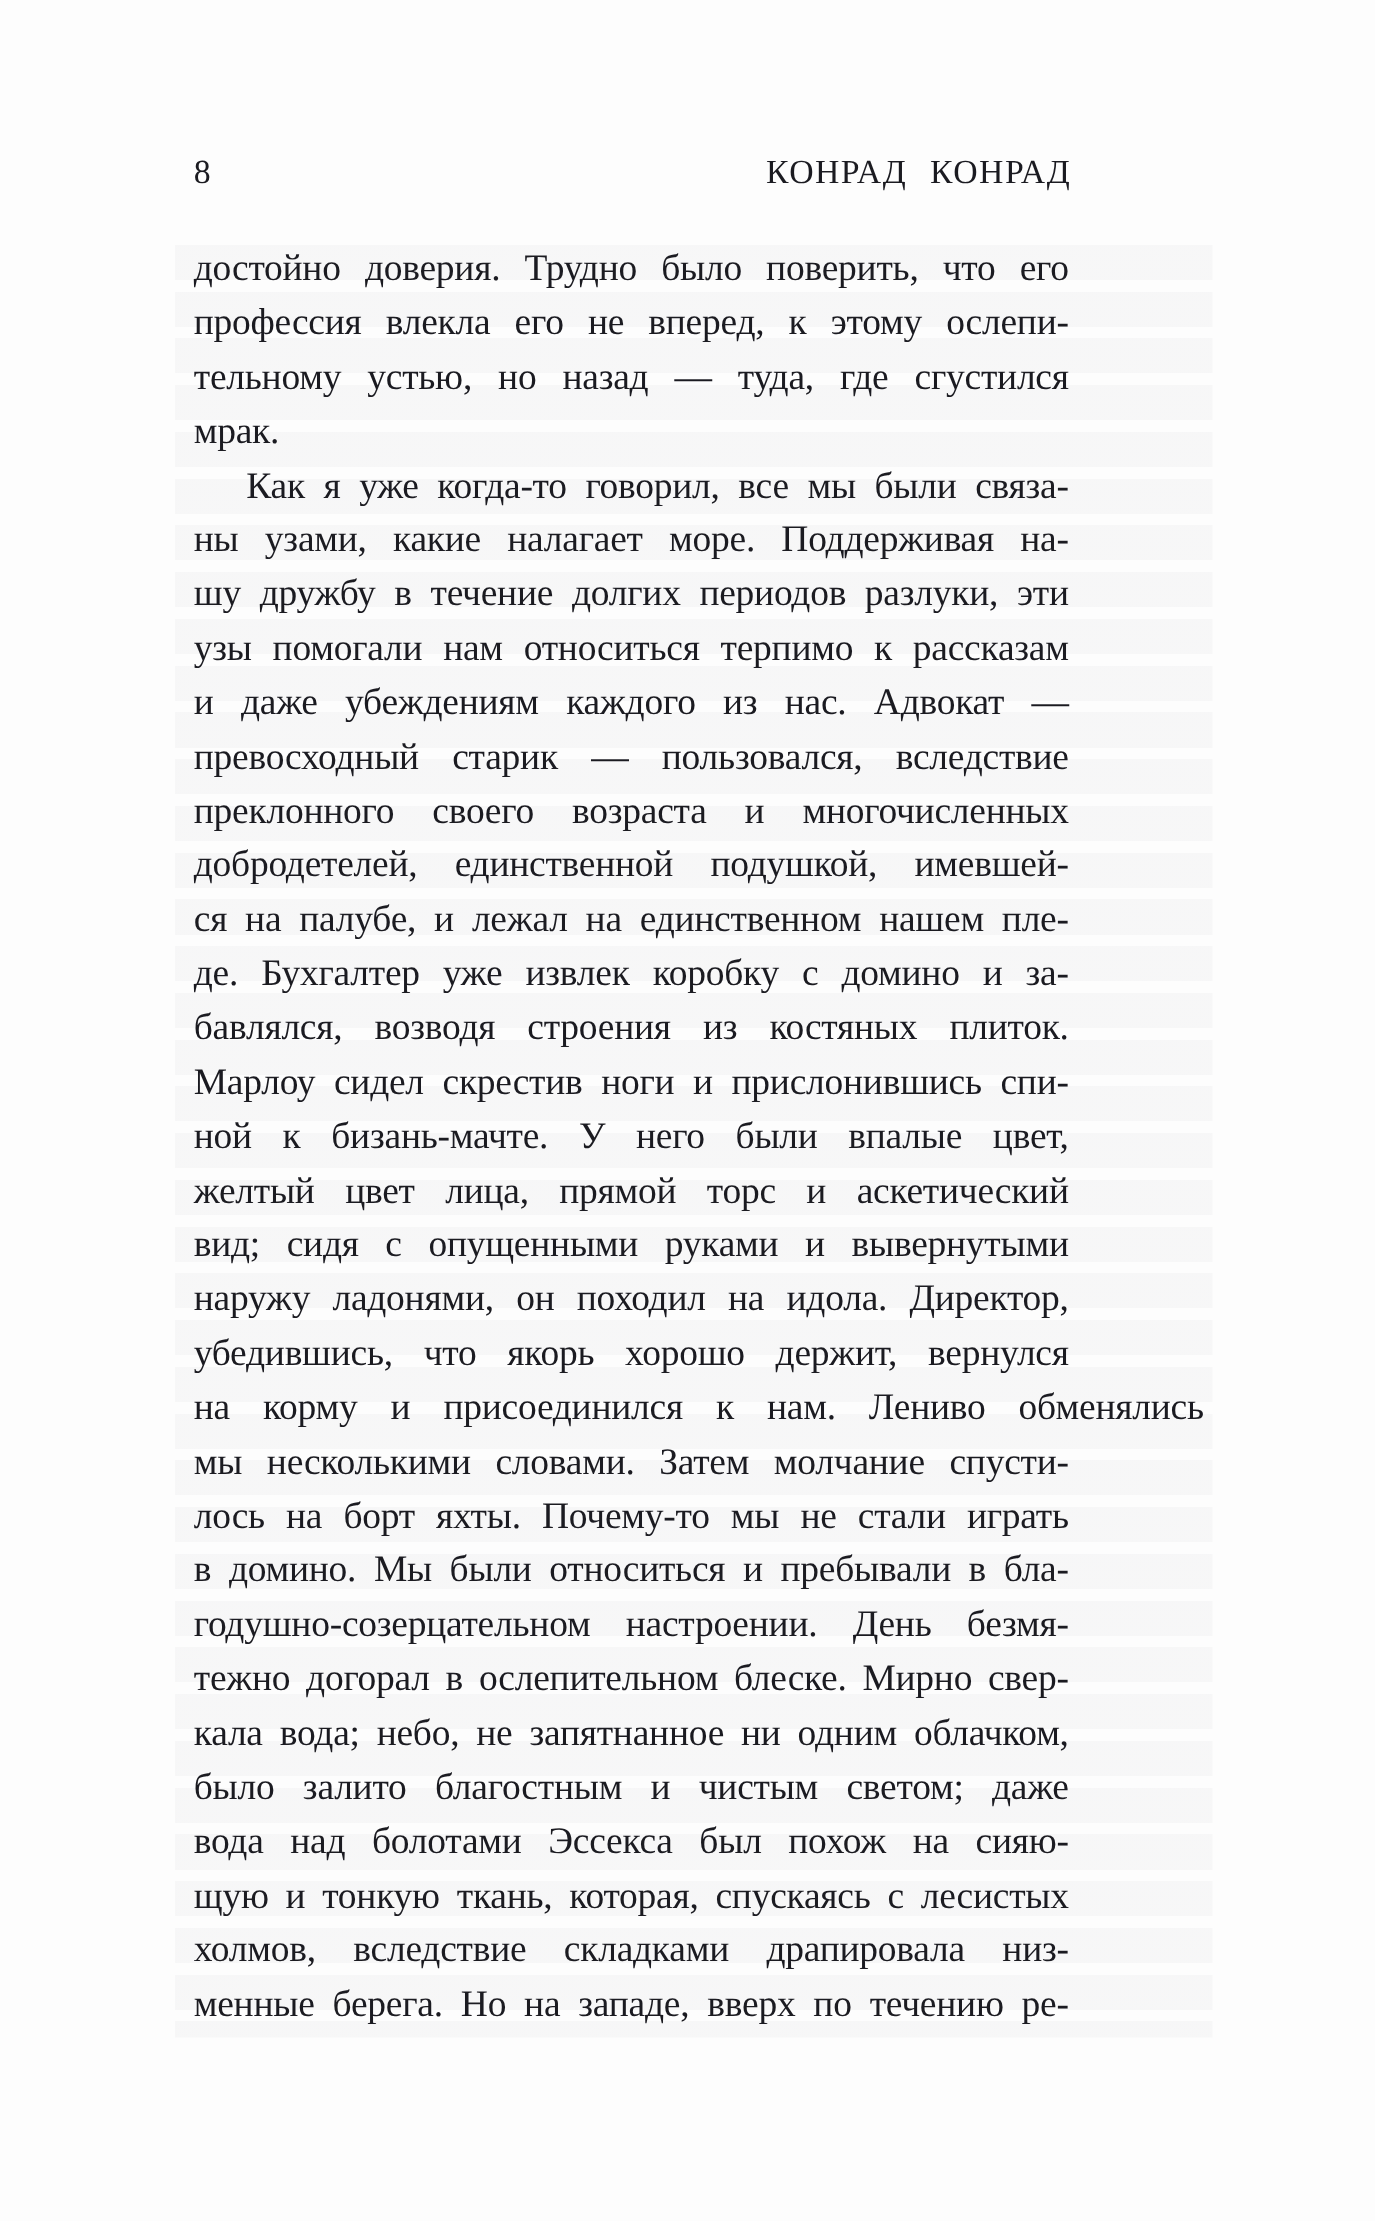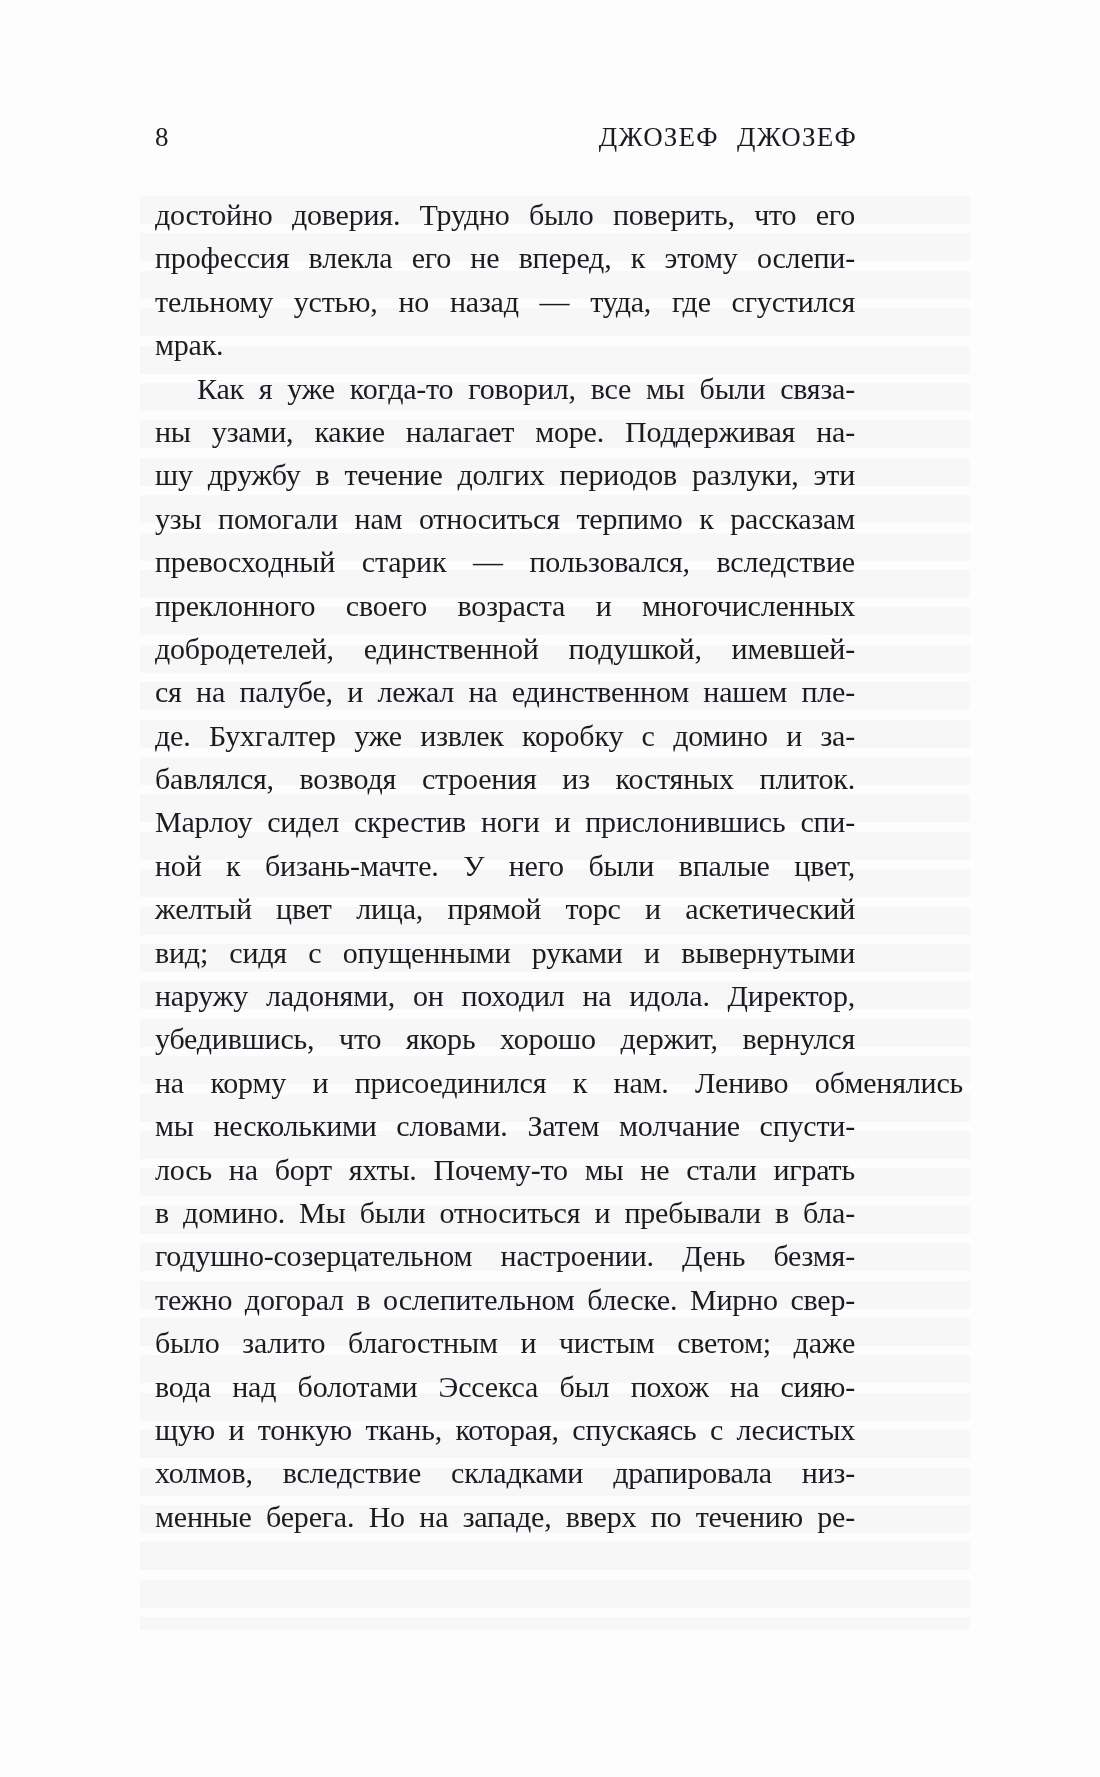--- a/index.html
+++ b/index.html
@@ -78,49 +78,51 @@
   }
 </style>
 </head>
 <body>
 
 <div class="page">
   <div class="scan-tint"></div>
 
   <div class="running-head">
     <span class="folio">8</span>
-    <span class="author">ДЖОЗЕФ ДЖОЗЕФ</span>
+    <span class="author">КОНРАД КОНРАД</span>
   </div>
 
   <div class="body-text">
     <div class="line">достойно доверия. Трудно было поверить, что его</div>
     <div class="line">профессия влекла его не вперед, к этому ослепи-</div>
     <div class="line">тельному устью, но назад — туда, где сгустился</div>
     <div class="line para-end">мрак.</div>
     <div class="line indent">Как я уже когда-то говорил, все мы были связа-</div>
     <div class="line">ны узами, какие налагает море. Поддерживая на-</div>
     <div class="line">шу дружбу в течение долгих периодов разлуки, эти</div>
     <div class="line">узы помогали нам относиться терпимо к рассказам</div>
+    <div class="line">и даже убеждениям каждого из нас. Адвокат —</div>
     <div class="line">превосходный старик — пользовался, вследствие</div>
     <div class="line">преклонного своего возраста и многочисленных</div>
     <div class="line">добродетелей, единственной подушкой, имевшей-</div>
     <div class="line">ся на палубе, и лежал на единственном нашем пле-</div>
     <div class="line">де. Бухгалтер уже извлек коробку с домино и за-</div>
     <div class="line">бавлялся, возводя строения из костяных плиток.</div>
     <div class="line">Марлоу сидел скрестив ноги и прислонившись спи-</div>
     <div class="line">ной к бизань-мачте. У него были впалые цвет,</div>
     <div class="line">желтый цвет лица, прямой торс и аскетический</div>
     <div class="line">вид; сидя с опущенными руками и вывернутыми</div>
     <div class="line">наружу ладонями, он походил на идола. Директор,</div>
     <div class="line">убедившись, что якорь хорошо держит, вернулся</div>
     <div class="line wide">на корму и присоединился к нам. Лениво обменялись</div>
     <div class="line">мы несколькими словами. Затем молчание спусти-</div>
     <div class="line">лось на борт яхты. Почему-то мы не стали играть</div>
     <div class="line">в домино. Мы были относиться и пребывали в бла-</div>
     <div class="line">годушно-созерцательном настроении. День безмя-</div>
     <div class="line">тежно догорал в ослепительном блеске. Мирно свер-</div>
+    <div class="line">кала вода; небо, не запятнанное ни одним облачком,</div>
     <div class="line">было залито благостным и чистым светом; даже</div>
     <div class="line">вода над болотами Эссекса был похож на сияю-</div>
     <div class="line">щую и тонкую ткань, которая, спускаясь с лесистых</div>
     <div class="line">холмов, вследствие складками драпировала низ-</div>
     <div class="line">менные берега. Но на западе, вверх по течению ре-</div>
   </div>
 </div>
 
 </body></html>

